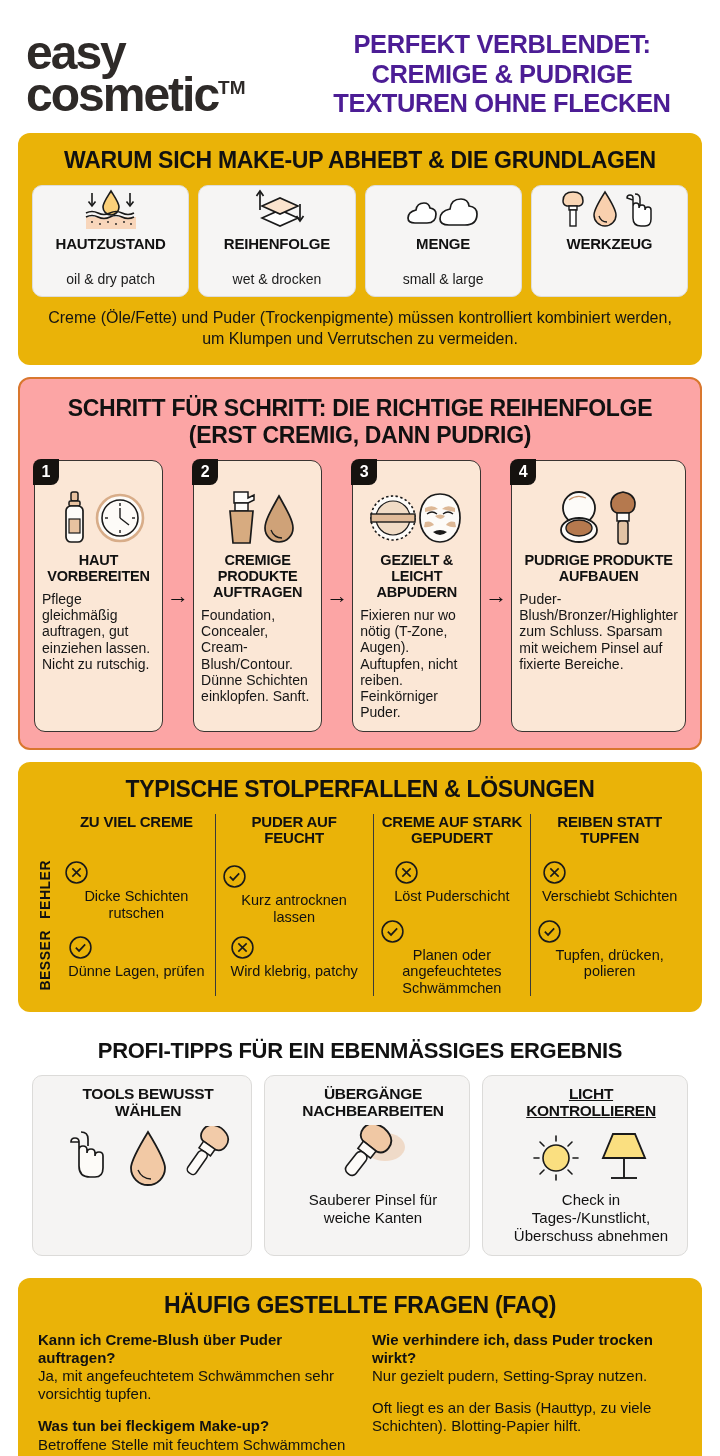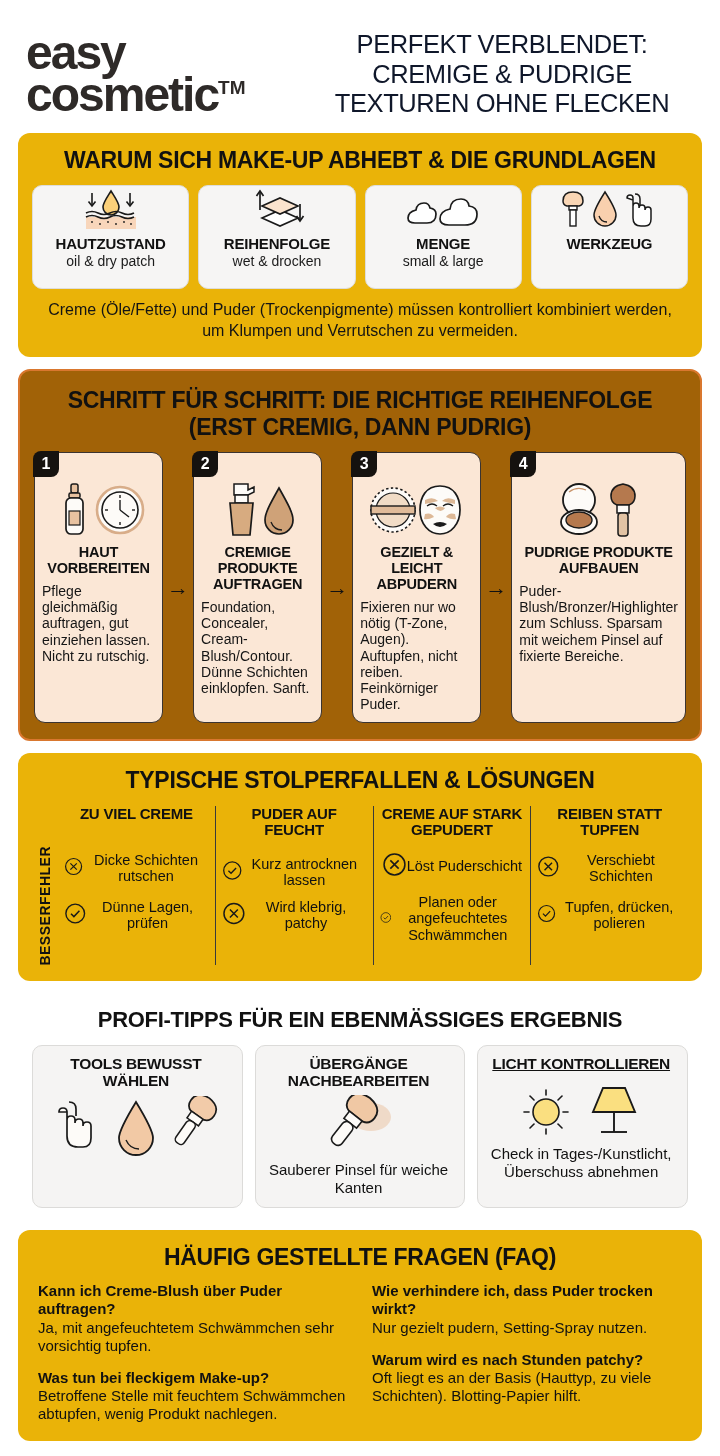--- a/index.html
+++ b/index.html
@@ -12,37 +12,37 @@
     overflow:hidden;
   }
   .page{width:720px;height:1456px;position:relative;box-sizing:border-box;}
 
   
   .header{display:flex;align-items:center;padding:30px 26px 14px 26px;box-sizing:border-box;}
   .logo{width:280px;flex:0 0 280px;line-height:0.88;}
   .logo .l1,.logo .l2{font-weight:700;font-size:48px;letter-spacing:-2px;color:#2e2a28;display:block;}
   .logo .l2{position:relative;display:inline-block;}
   .logo .tm{font-size:19px;vertical-align:super;font-weight:700;letter-spacing:0;}
-  .headline{flex:1;text-align:center;font-weight:400;font-size:25.5px;line-height:1.16;
-            letter-spacing:-0.4px;color:#0f172a;text-transform:uppercase;padding-left:4px;}
+  .headline{flex:1;text-align:center;font-weight:700;font-size:25.5px;line-height:1.16;
+            letter-spacing:-0.4px;color:#4c1d95;text-transform:uppercase;padding-left:4px;}
 
   
   .section{margin:0 18px 12px 18px;background:#eab308;border-radius:12px;padding:12px 14px 16px 14px;box-sizing:border-box;}
-  .section.accent{background:#a16207;border:2.5px solid #d9772e;padding-top:14px;}
+  .section.accent{background:#fca5a5;border:2.5px solid #d9772e;padding-top:14px;}
   .sec-title{text-align:center;font-weight:700;font-size:23px;letter-spacing:-0.3px;line-height:1.15;margin:2px 0 12px 0;color:#111;}
   .sec-title.small{font-size:22px;}
 
   
   .basics{display:flex;gap:9px;}
   .bcard{flex:1;background:#f6f5f4;border:1px solid #dedddb;border-radius:10px;
          display:flex;flex-direction:column;align-items:center;justify-content:flex-start;
          padding:0 4px 9px 4px;box-sizing:border-box;min-height:104px;}
   .bcard .ico{height:46px;display:flex;align-items:center;justify-content:center;margin-bottom:4px;}
   .bcard .bt{font-weight:700;font-size:15px;letter-spacing:-0.2px;text-align:center;line-height:1.05;}
-  .bcard .bs{font-size:14px;text-align:center;line-height:1.1;margin-top:2px;color:#1b1b1b;}
+  .bcard .bs{font-size:14px;text-align:center;line-height:1.1;margin-top:20px;color:#1b1b1b;}
   .basics-note{text-align:center;font-size:16px;line-height:1.28;margin-top:11px;color:#141414;padding:0 6px;}
 
   
   .steps{display:flex;align-items:stretch;gap:0;}
   .step{position:relative;flex:1;background:#fbe7d6;border:1.6px solid #3a3431;border-radius:11px;
         padding:26px 7px 10px 7px;box-sizing:border-box;display:flex;flex-direction:column;align-items:center;}
   .step .num{position:absolute;top:-2px;left:-2px;width:26px;height:26px;background:#15120f;color:#fff;
              border-radius:8px 0 8px 0;font-weight:700;font-size:16px;display:flex;align-items:center;justify-content:center;}
   .step .ico{height:62px;display:flex;align-items:center;justify-content:center;margin-bottom:4px;}
   .step .st{font-weight:700;font-size:14.5px;text-align:center;line-height:1.1;letter-spacing:-0.2px;}
@@ -51,29 +51,29 @@
 
   
   .pit-wrap{display:flex;align-items:stretch;}
   .pit-rail{flex:0 0 26px;display:flex;flex-direction:column;padding-top:40px;}
   .pit-rail .vl{flex:1;display:flex;align-items:center;justify-content:center;}
   .pit-rail .vl span{writing-mode:vertical-rl;transform:rotate(180deg);font-weight:700;font-size:14px;letter-spacing:0.5px;}
   .pit-cols{flex:1;display:flex;}
   .pit-col{flex:1;padding:0 6px;box-sizing:border-box;display:flex;flex-direction:column;align-items:center;}
   .pit-col + .pit-col{border-left:1.4px solid #3a3a3a;}
   .pit-h{font-weight:700;font-size:15px;text-align:center;line-height:1.08;letter-spacing:-0.2px;min-height:36px;}
-  .pit-blk{display:flex;flex-direction:row;align-items:center;margin-top:10px;}
+  .pit-blk{display:flex;flex-direction:column;margin-top:10px;}
   .pit-blk.b2{margin-top:14px;}
   .cir{width:25px;height:25px;margin-bottom:3px;}
   .pit-t{font-size:14.5px;text-align:center;line-height:1.14;}
 
   
   .tips{display:flex;gap:12px;}
   .tip{flex:1;background:#f5f4f3;border:1px solid #dcdbd9;border-radius:10px;
-       padding:9px 8px 10px 5px;box-sizing:border-box;display:flex;flex-direction:column;align-items:center;}
+       padding:9px 8px 10px 20px;box-sizing:border-box;display:flex;flex-direction:column;align-items:center;}
   .tip .tt{font-weight:700;font-size:15.5px;text-align:center;line-height:1.1;letter-spacing:-0.3px;min-height:18px;}
   .tip .ico{height:62px;display:flex;align-items:center;justify-content:center;margin:6px 0 4px 0;}
   .tip .td{font-size:15px;text-align:center;line-height:1.2;}
 
   
   .faq-grid{display:flex;gap:24px;padding:0 6px;}
   .faq-col{flex:1;}
   .faq-item{margin-bottom:14px;}
   .faq-item:last-child{margin-bottom:0;}
   .faq-q{font-weight:700;font-size:15px;line-height:1.18;}
@@ -431,20 +431,19 @@
           <div class="faq-q">Was tun bei fleckigem Make-up?</div>
           <div class="faq-a">Betroffene Stelle mit feuchtem Schwämmchen abtupfen, wenig Produkt nachlegen.</div>
         </div>
       </div>
       <div class="faq-col">
         <div class="faq-item">
           <div class="faq-q">Wie verhindere ich, dass Puder trocken wirkt?</div>
           <div class="faq-a">Nur gezielt pudern, Setting-Spray nutzen.</div>
         </div>
         <div class="faq-item">
-          <div class="faq-q">Warum wird es nach Stunden patchy?</div>
           <div class="faq-a">Oft liegt es an der Basis (Hauttyp, zu viele Schichten). Blotting-Papier hilft.</div>
         </div>
       </div>
     </div>
   </div>
 
 </div>
 
 </body></html>

